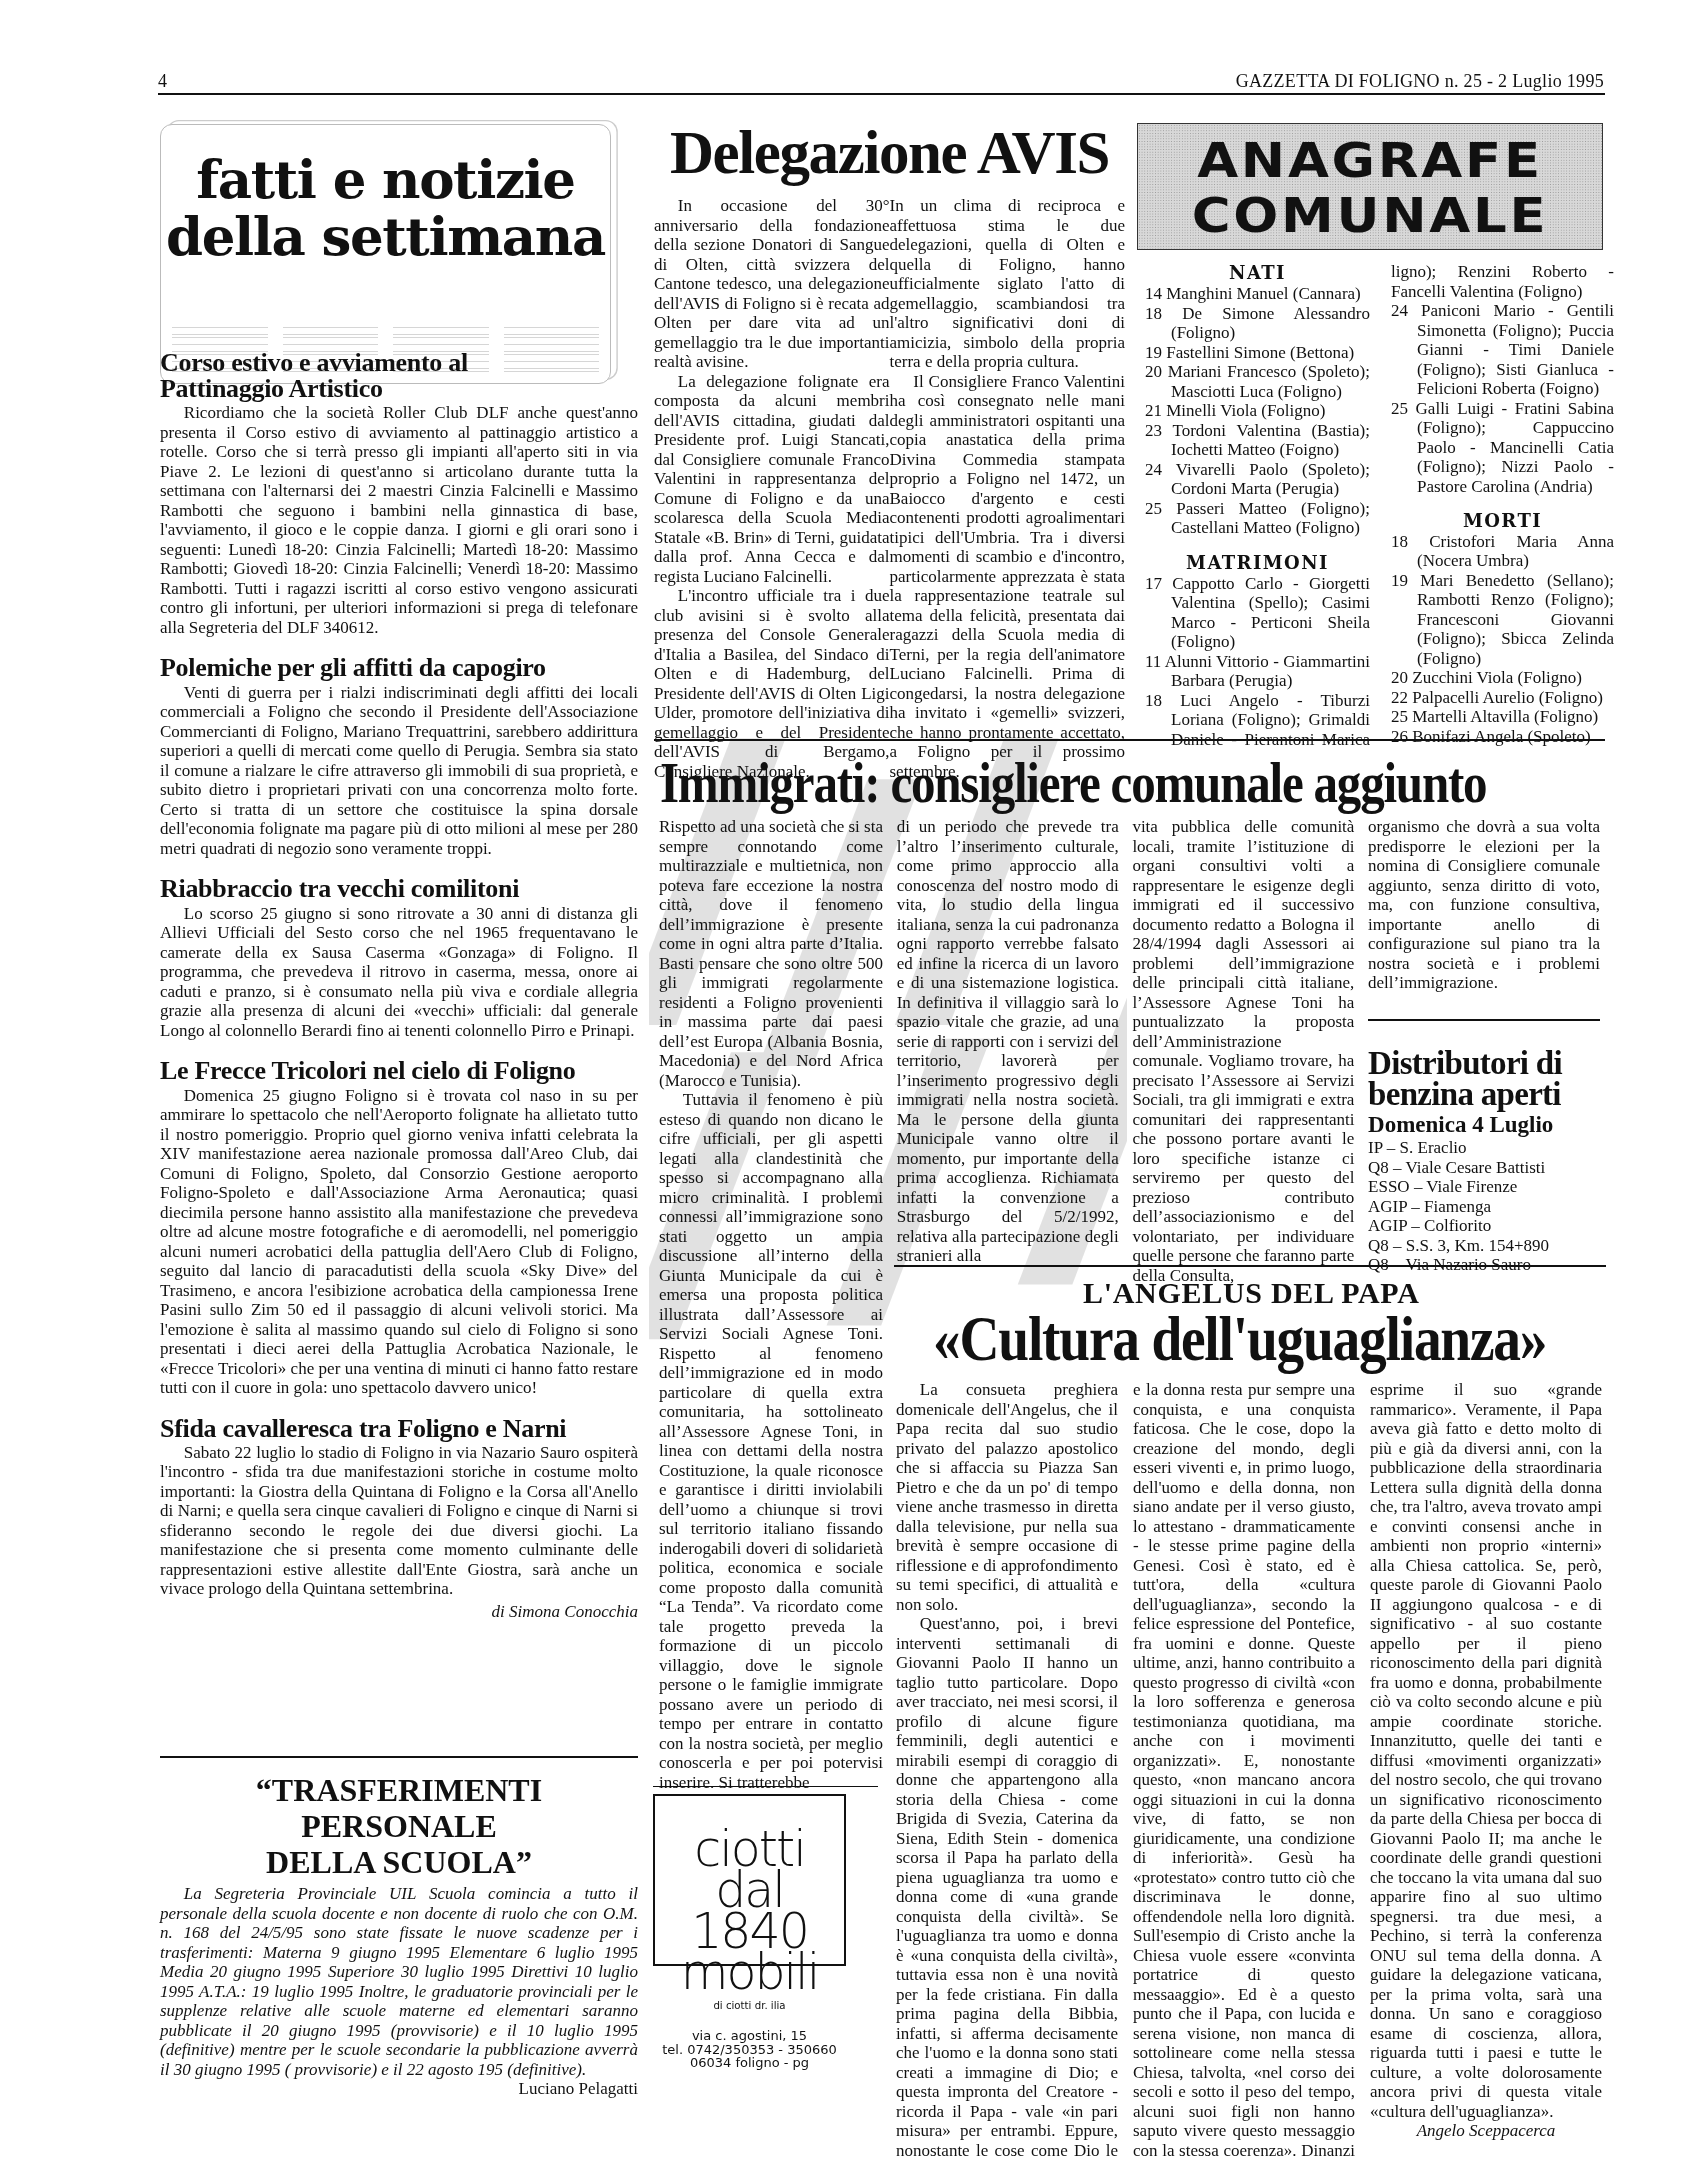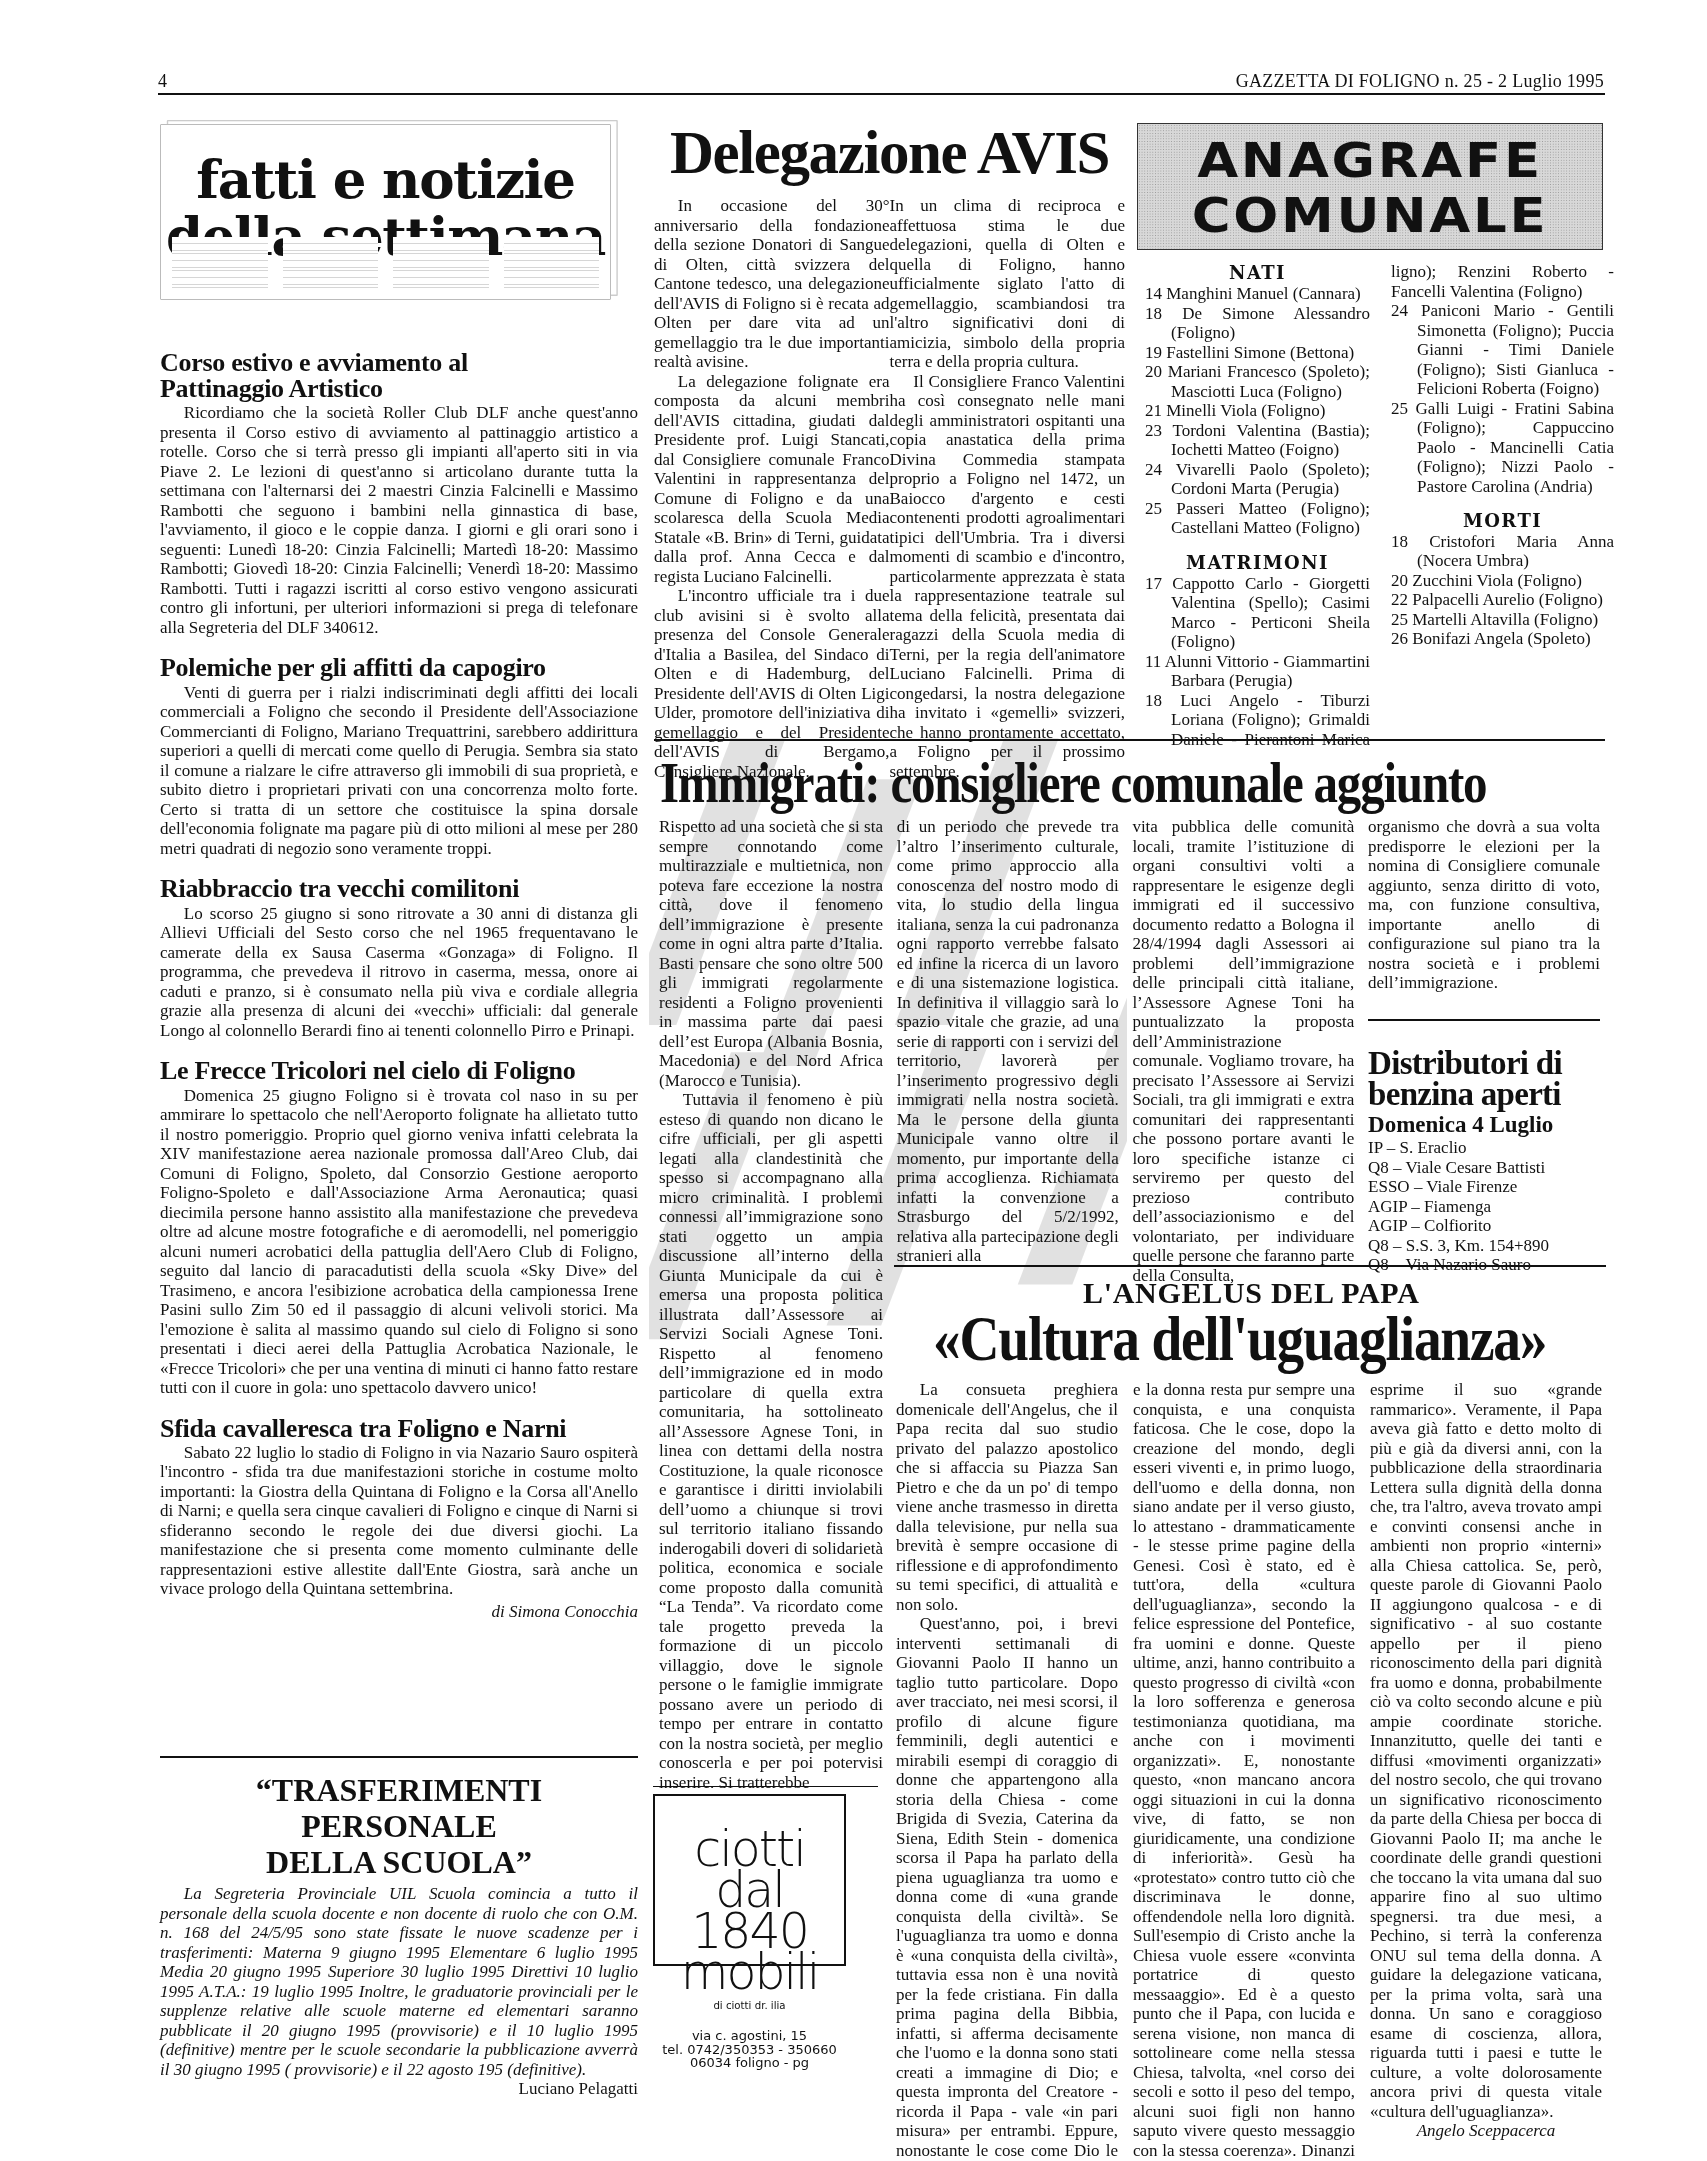--- a/index.html
+++ b/index.html
@@ -10,21 +10,21 @@
   .p p { text-indent: 1.4em; }
   .p p.noindent { text-indent: 0; }
   .h-sec { font-family: "Liberation Serif", serif; font-weight: bold; font-size: 26px; line-height: 26px; letter-spacing: -0.3px; }
   .rule { position: absolute; background: #111; }
 
   
   #page-num { left: 158px; top: 71px; font-size: 18px; }
   #masthead { right: 104px; top: 71px; font-size: 18px; letter-spacing: 0.3px; }
 
   
-  #fatti-box { left: 160px; top: 124px; width: 451px; height: 176px; border: 1.4px solid #bbb; border-radius: 1px; background: #fff; box-shadow: 6.8px -4.1px 0 -1.4px #fff, 6.8px -4.1px 0 0 #ccc; }
+  #fatti-box { left: 160px; top: 124px; width: 451px; height: 260px; border: 1.4px solid #bbb; border-radius: 12px; background: #fff; box-shadow: 6.8px -4.1px 0 -1.4px #fff, 6.8px -4.1px 0 0 #ccc; }
   #fatti-title { position: absolute; left: 0; right: 0; top: 26px; text-align: center; font-family: "DejaVu Serif", serif; font-weight: bold; font-size: 53px; line-height: 57px; letter-spacing: -1.4px; }
   .fake-lines { position: absolute; left: 11px; right: 11px; bottom: 6.8px; height: 55px; display: flex; gap: 15px; }
   .fake-lines div { flex: 1; background: repeating-linear-gradient(#ffffff 0 2.7px, #d6d6d6 2.7px 3.4px); }
 
   
   #watermark { left: 649px; top: 738px; width: 478px; height: 615px; opacity: 0.14; }
 
   
   #anagrafe-box { left: 1137px; top: 123px; width: 466px; height: 127px; border: 1.4px solid #333; background-color: #d8d8d8; background-image: radial-gradient(#999 0.7px, transparent 0.8px); background-size: 2.7px 2.7px; display: flex; flex-direction: column; align-items: center; justify-content: center; }
   #anagrafe-box span { font-family: "DejaVu Sans", sans-serif; font-weight: bold; font-size: 53px; line-height: 55px; letter-spacing: 2.7px; transform: scaleY(0.92); }
@@ -153,20 +153,21 @@
   <div class="e">17 Cappotto Carlo - Giorgetti Valentina (Spello); Casimi Marco - Perticoni Sheila (Foligno)</div>
   <div class="e">11 Alunni Vittorio - Giammartini Barbara (Perugia)</div>
   <div class="e" style="height:59px; overflow:hidden;">18 Luci Angelo - Tiburzi Loriana (Foligno); Grimaldi Daniele - Pierantoni Marica (Foligno); Renzini Roberto - Fancelli Valentina (Foligno)</div>
 </div>
 <div class="abs anag-list" style="left:1383px; top:262px; width:223px;">
   <div class="e" style="padding-left:0; text-indent:0;">ligno); Renzini Roberto - Fancelli Valentina (Foligno)</div>
   <div class="e">24 Paniconi Mario - Gentili Simonetta (Foligno); Puccia Gianni - Timi Daniele (Foligno); Sisti Gianluca - Felicioni Roberta (Foigno)</div>
   <div class="e">25 Galli Luigi - Fratini Sabina (Foligno); Cappuccino Paolo - Mancinelli Catia (Foligno); Nizzi Paolo - Pastore Carolina (Andria)</div>
   <div class="anag-head" style="margin-top:15px;">MORTI</div>
   <div class="e">18 Cristofori Maria Anna (Nocera Umbra)</div>
+  <div class="e">19 Mari Benedetto (Sellano); Rambotti Renzo (Foligno); Francesconi Giovanni (Foligno); Sbicca Zelinda (Foligno)</div>
   <div class="e">20 Zucchini Viola (Foligno)</div>
   <div class="e">22 Palpacelli Aurelio (Foligno)</div>
   <div class="e">25 Martelli Altavilla (Foligno)</div>
   <div class="e">26 Bonifazi Angela (Spoleto)</div>
 </div>
 
 <div class="rule" style="left:654px; top:739px; width:951px; height:2px;"></div>
 
 <div class="abs" id="immigrati-title">Immigrati: consigliere comunale aggiunto</div>
 <div class="abs" style="left:659px; top:817px; width:950px; display:flex; gap:13.7px;">

